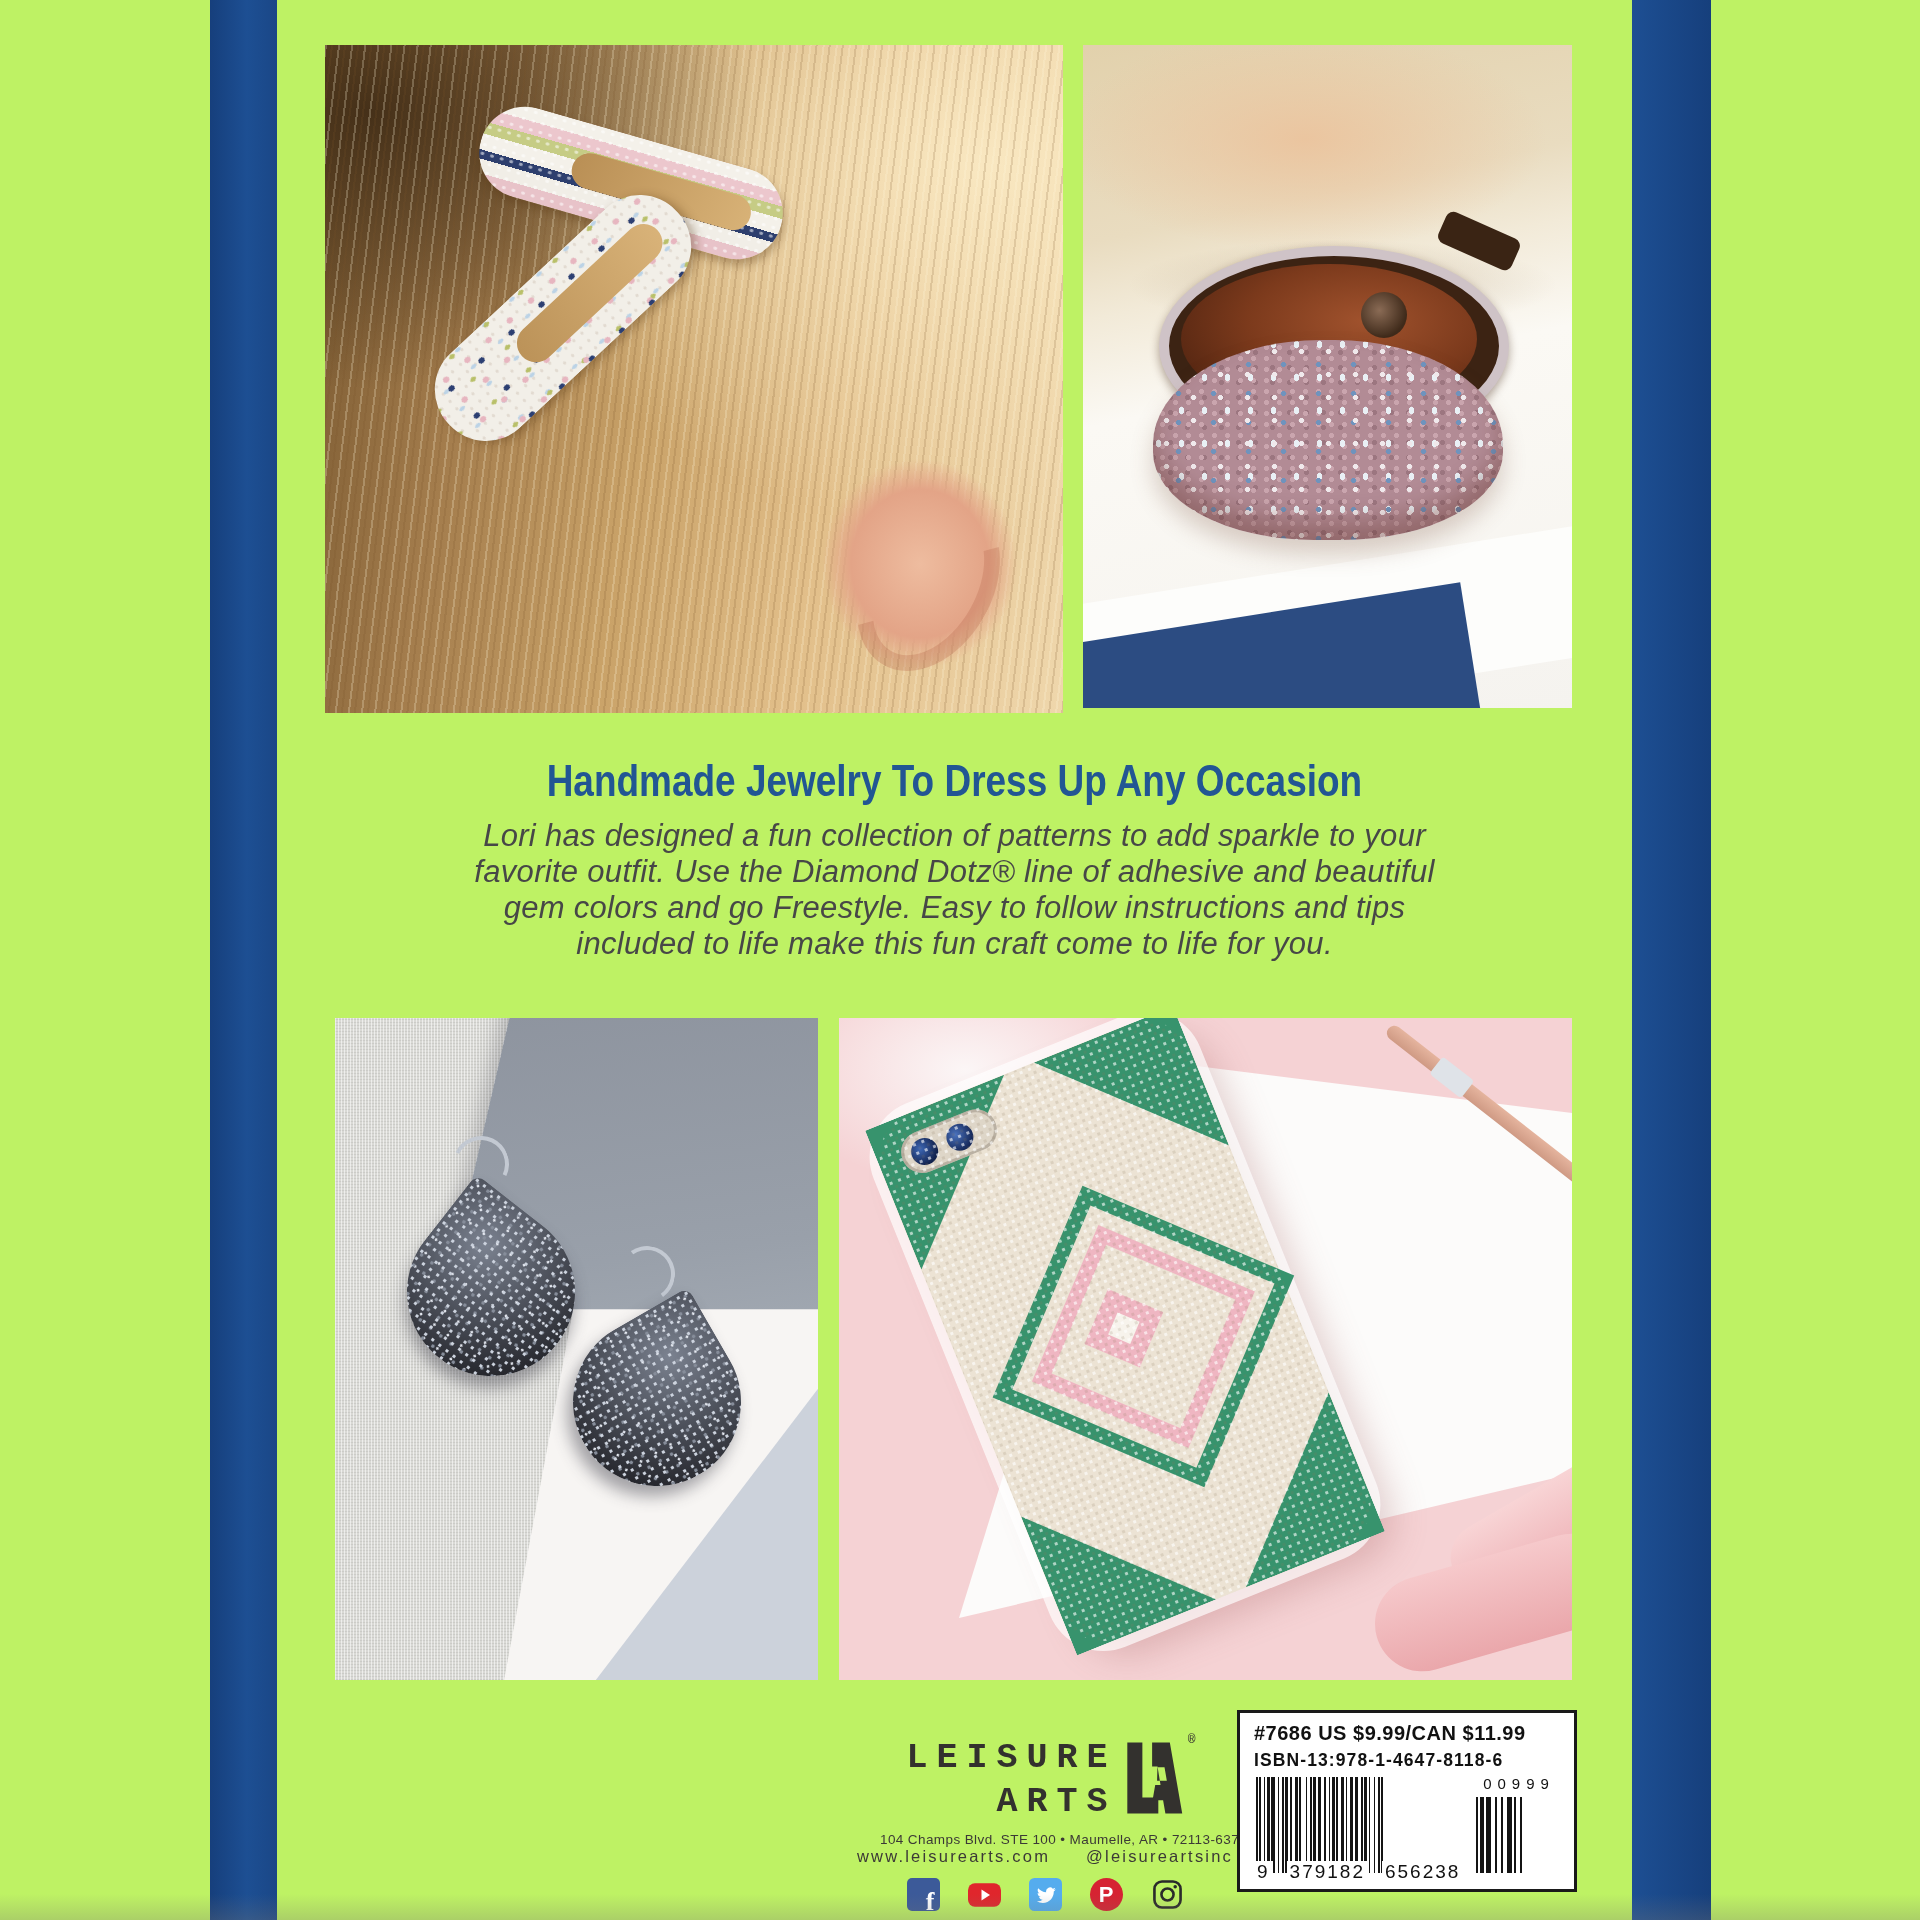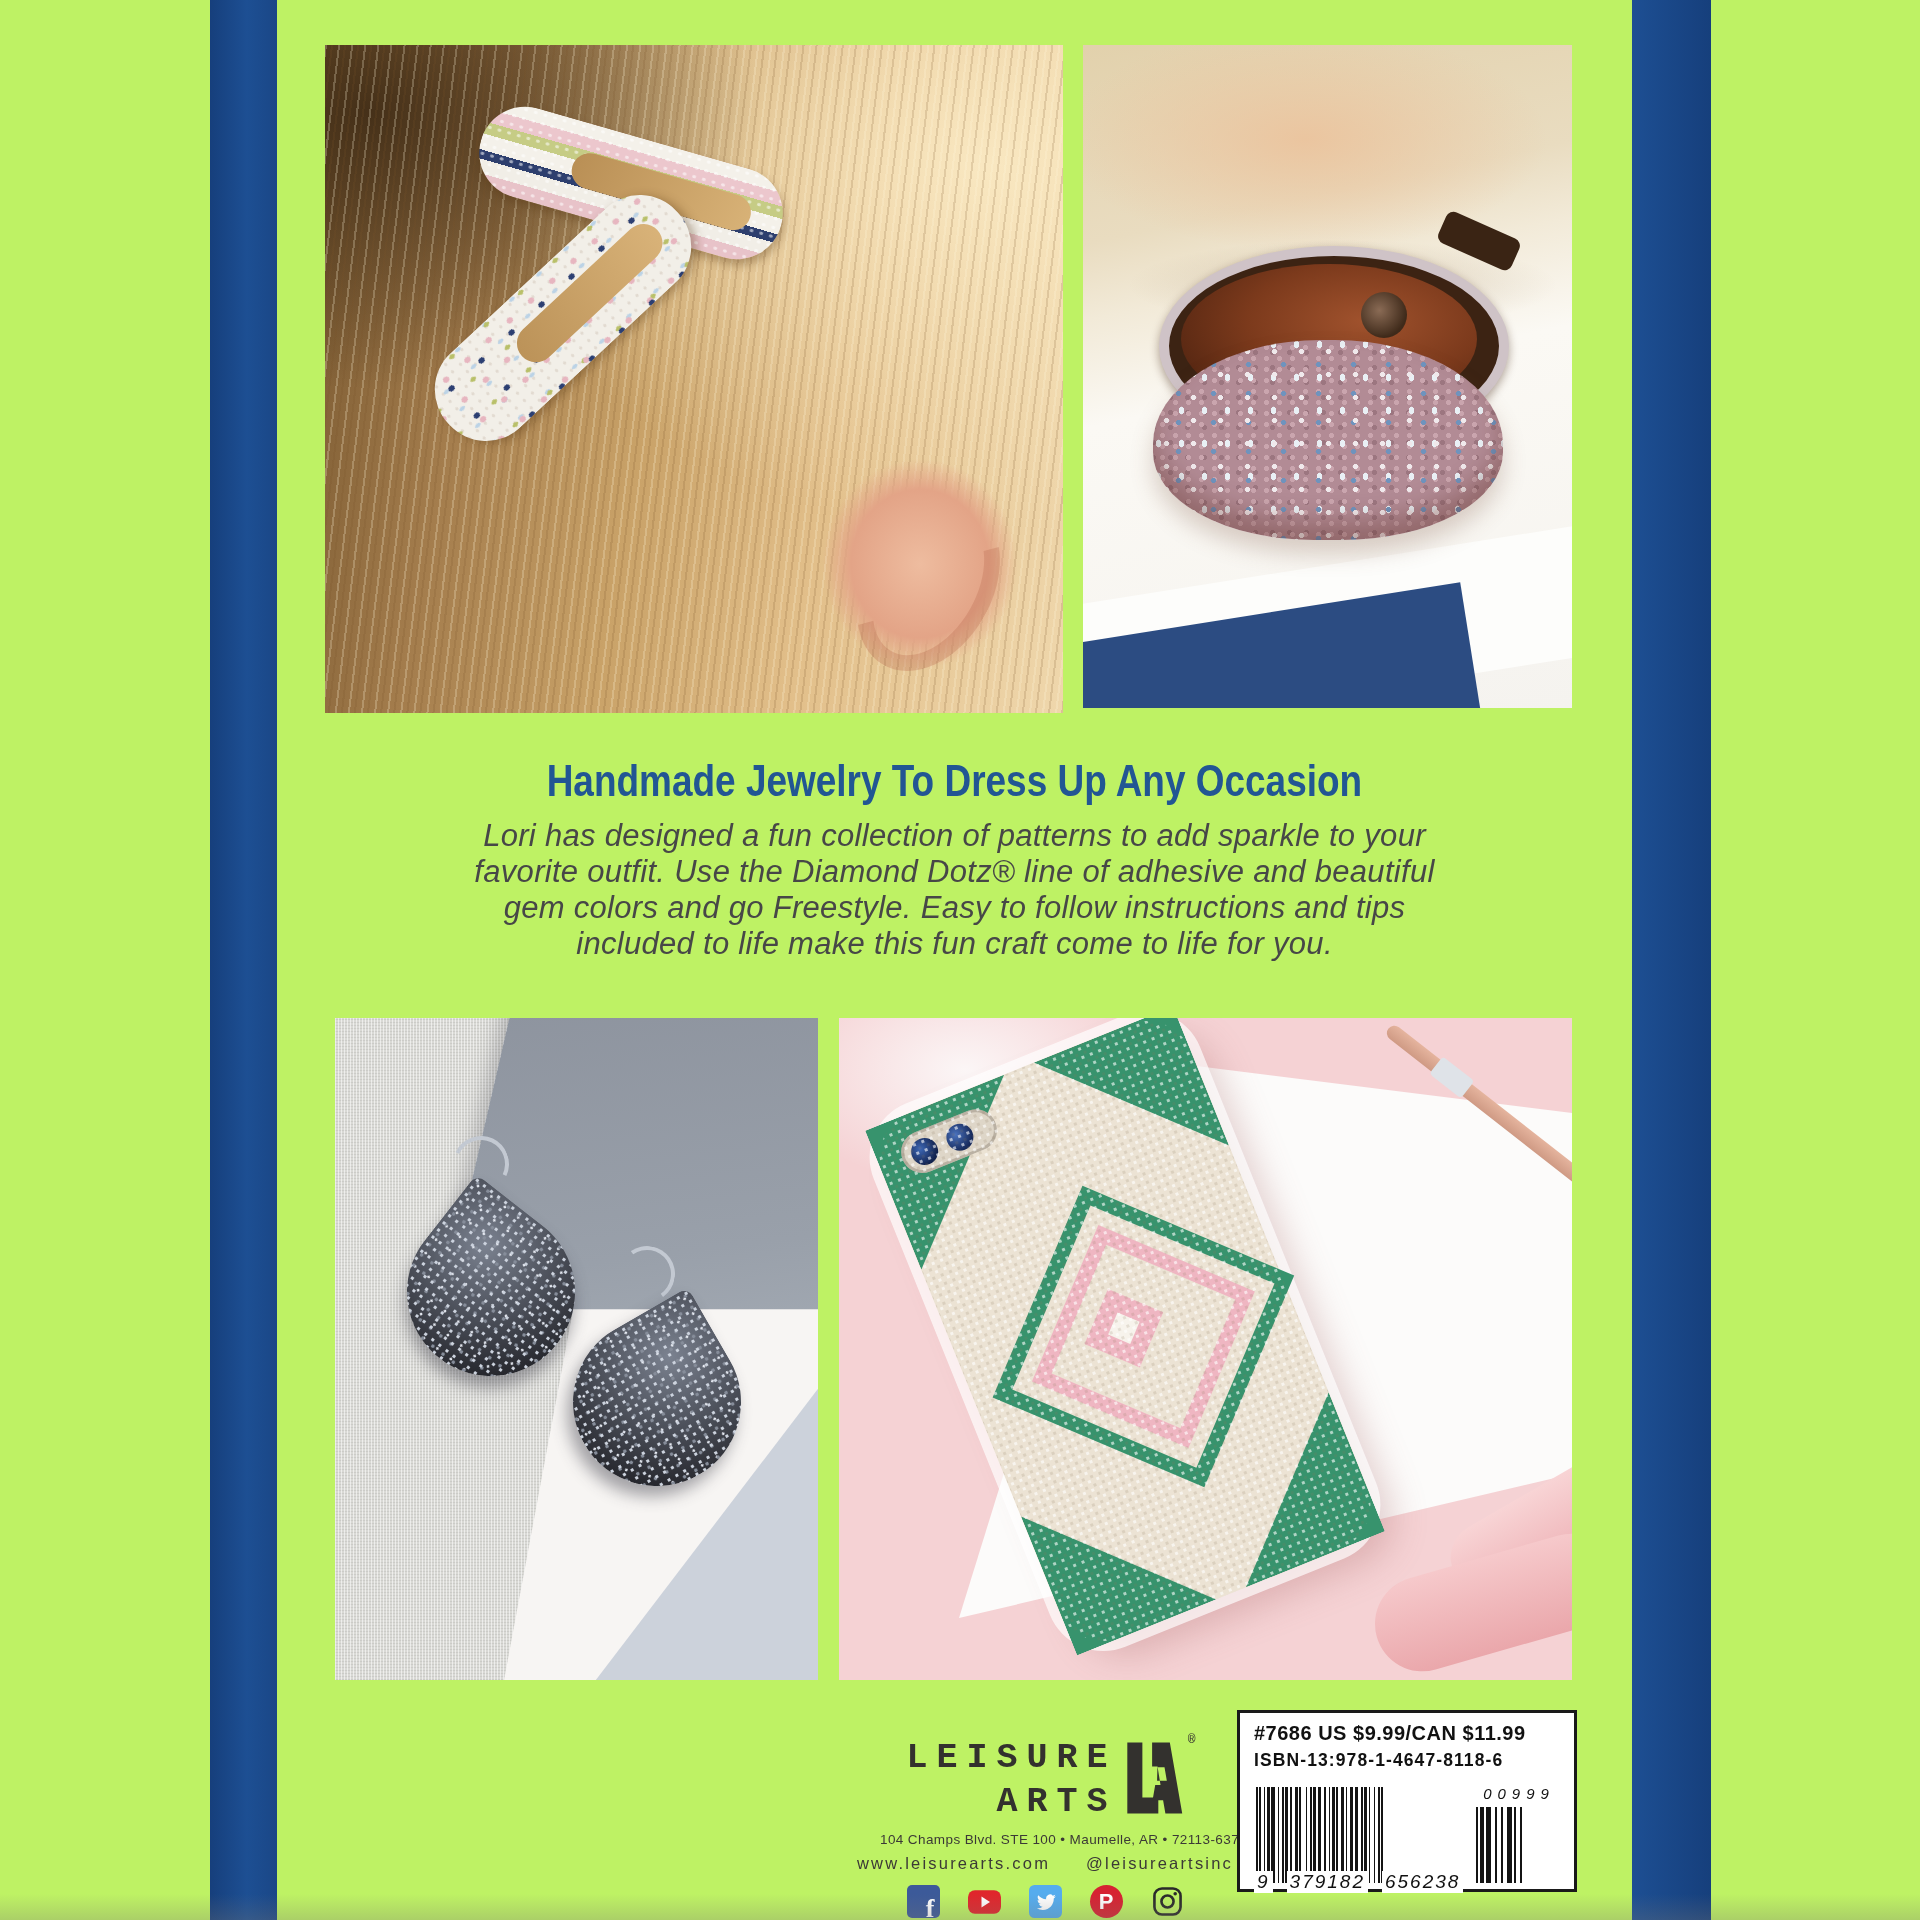--- a/index.html
+++ b/index.html
@@ -151,34 +151,34 @@
       background:radial-gradient(circle at 38% 35%, #4a72bd, #16295a 70%);}
 
   
   .publisher{position:absolute;left:880px;top:1736px;width:330px;color:#33312e;}
   .logo-row{display:flex;justify-content:center;align-items:flex-start;gap:14px;font-family:Liberation Mono, monospace;}
   .logo-name{text-align:right;font-weight:bold;line-height:44px;font-size:35px;letter-spacing:9px;margin-right:-9px;}
   .logo-mark{position:relative;width:62px;height:84px;}
   .logo-mark svg{width:62px;height:84px;}
   .regmark{position:absolute;right:-12px;top:-4px;font-size:13px;}
   .pub-address{margin-top:8px;text-align:center;font-size:13.5px;letter-spacing:.4px;color:#3b3936;white-space:nowrap;}
-  .pub-web{margin-top:7px;display:flex;justify-content:center;gap:36px;font-size:16.5px;letter-spacing:2.2px;color:#3b3936;white-space:nowrap;}
+  .pub-web{display:flex;justify-content:center;gap:36px;font-size:16.5px;letter-spacing:2.2px;color:#3b3936;white-space:nowrap;}
   .social-row{margin-top:12px;display:flex;justify-content:center;align-items:center;gap:28px;}
   .sicon{width:33px;height:33px;display:flex;align-items:center;justify-content:center;}
   .fb{background:#3c5a99;border-radius:5px;color:#fff;font-weight:bold;font-size:26px;
       font-family:"Liberation Serif",serif;overflow:hidden;position:relative;}
   .fb span{position:absolute;bottom:-6px;right:5px;}
   .pin{background:#d62332;border-radius:50%;color:#fff;font-weight:bold;font-size:22px;}
 
   
   .bcbox{position:absolute;left:1237px;top:1710px;width:340px;height:182px;background:#fff;
       border:3px solid #1a1a1a;box-sizing:border-box;padding:9px 12px 6px 14px;}
   .bc-line1{font-size:20px;font-weight:bold;letter-spacing:.5px;color:#111;white-space:nowrap;}
   .bc-line2{margin-top:5px;font-size:17.5px;font-weight:bold;letter-spacing:1.1px;color:#111;white-space:nowrap;}
-  .bc-area{position:relative;margin-top:16px;height:104px;font-style:italic;}
+  .bc-area{position:relative;margin-top:6px;height:104px;}
   .bars{position:absolute;display:flex;align-items:stretch;}
   .bars-main{left:2px;top:0;width:192px;height:96px;}
   .bars-addon{left:222px;top:20px;width:86px;height:76px;}
   .bar{height:100%;}
   .ean-digits{position:absolute;left:0px;top:84px;display:flex;gap:14px;font-size:19px;letter-spacing:2px;color:#111;}
   .ean-digits span{background:#fff;padding:0 3px;}
   .addon-digits{position:absolute;left:222px;top:-2px;width:86px;text-align:center;
       font-size:15px;letter-spacing:6px;color:#111;background:#fff;}
 
   

